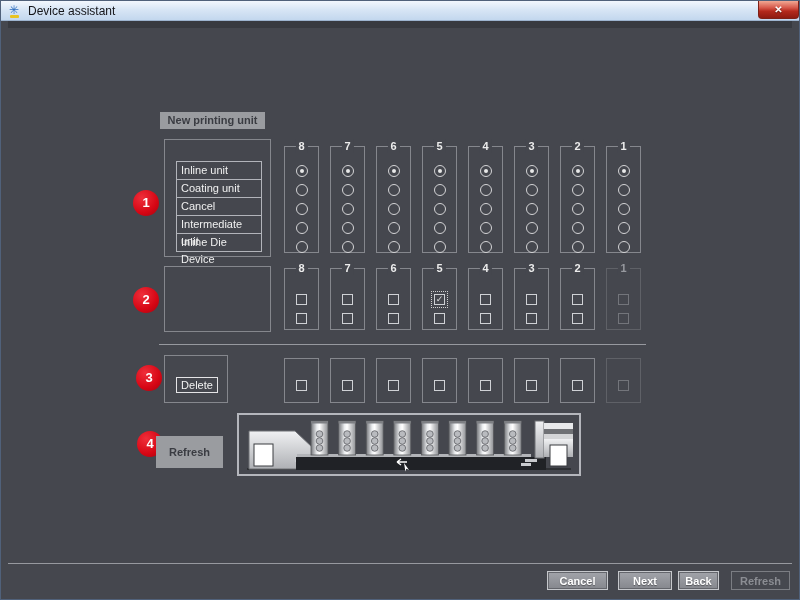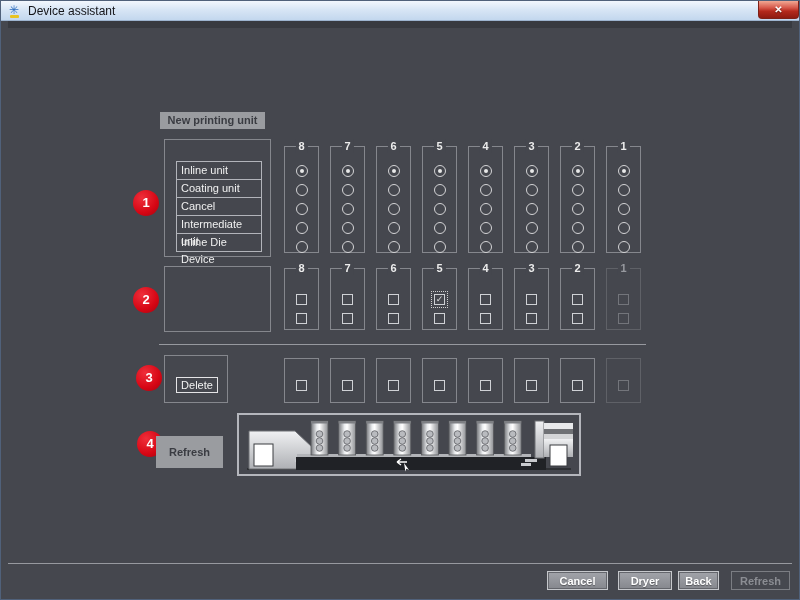--- a/index.html
+++ b/index.html
@@ -209,21 +209,21 @@
         <g>
           <path d="M168,47 h-10 m0,0 l4,-3 m-4,3 l4,3" fill="none" stroke="#ffffff" stroke-width="1.3"></path>
           <path d="M165,48 l5,7 l-2.6,-1.2 l-1,2.6 z" fill="#ffffff"></path>
         </g>
       </svg>
     </div>
 
     <div class="sep" id="sep-footer"></div>
     <div id="footer-buttons">
         <button class="btn" style="left: 539px; width: 61px;">Cancel</button>
-        <button class="btn" style="left: 610px; width: 54px;">Dryer</button>
+        <button class="btn" style="left: 610px; width: 54px;">Next</button>
         <button class="btn" style="left: 670px; width: 41px;">Back</button>
         <button class="btn dis" style="left: 723px; width: 59px;">Refresh</button>
       </div>
   <div class="fset" style="left: 276px; top: 125px; height: 107px;">
         <span class="legend">8</span>
         <span class="radio sel" style="top: 18px;"></span>
         <span class="radio" style="top: 37px;"></span>
         <span class="radio" style="top: 56px;"></span>
         <span class="radio" style="top: 75px;"></span>
         <span class="radio" style="top: 94px;"></span>

